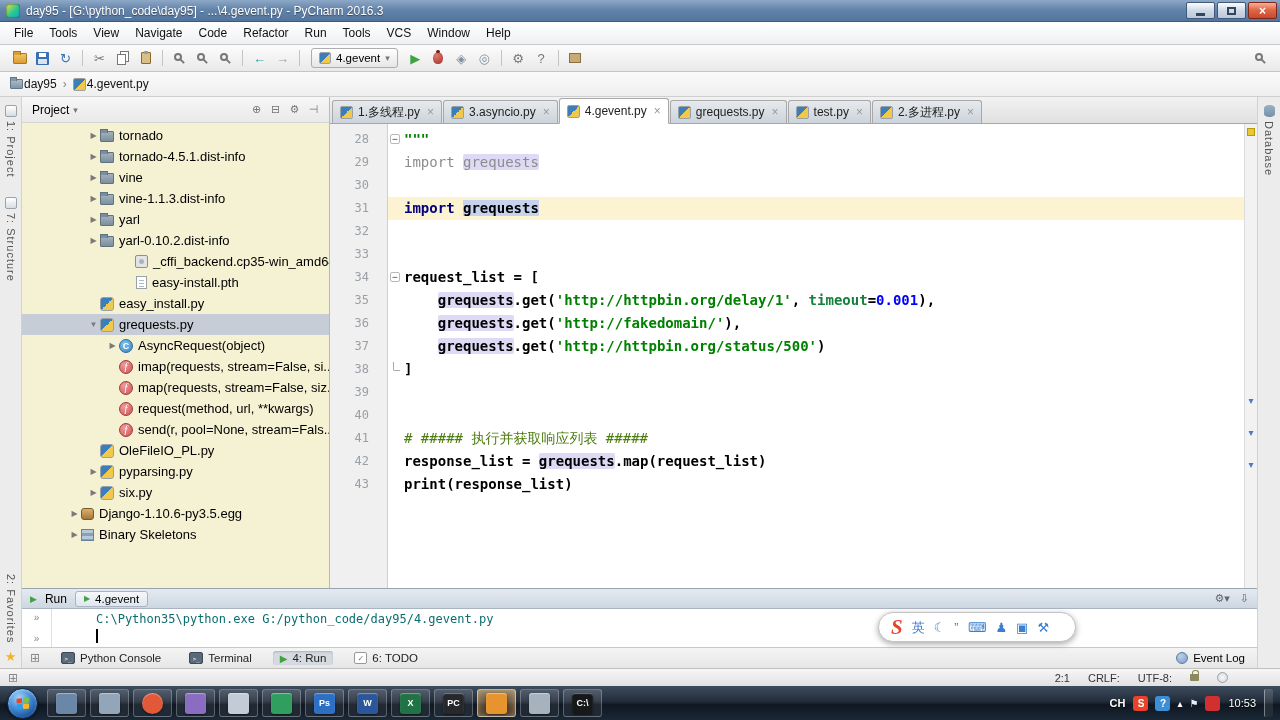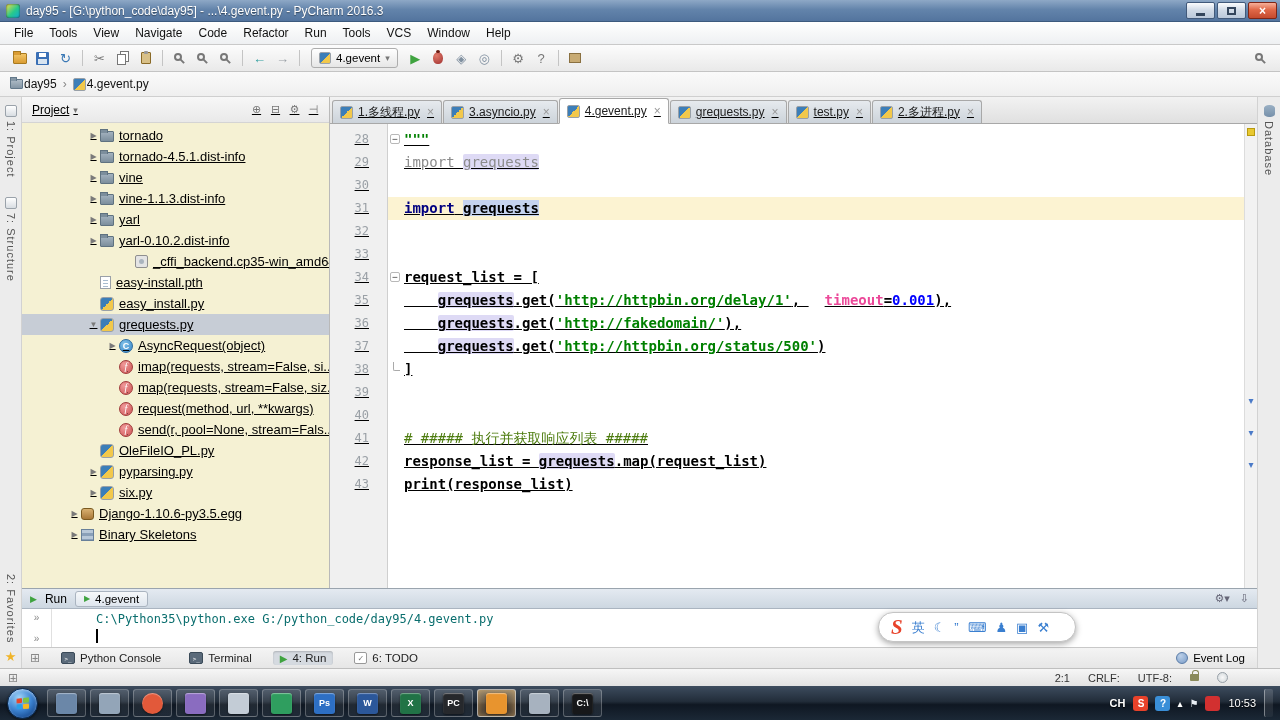--- a/index.html
+++ b/index.html
@@ -59,21 +59,21 @@
   .main{flex:1;display:flex;min-height:0;}
   .stripe{width:22px;flex:0 0 22px;background:#ececec;display:flex;flex-direction:column;align-items:center;}
   .stripe-left{border-right:1px solid #d2d2d2;}
   .stripe-right{width:23px;flex:0 0 23px;border-left:1px solid #d2d2d2;}
   .v-label{writing-mode:vertical-rl;font-size:11px;color:#555;letter-spacing:1px;}
   .st-ico{width:12px;height:12px;border:1px solid #9aa2aa;background:linear-gradient(#fff,#d8dde2);border-radius:2px;margin:8px 0 4px;}
   .db-ico{width:11px;height:12px;background:linear-gradient(#9ab0c4,#7690aa);border-radius:5px/3px;margin:8px 0 4px;}
   .stripe-bottom{margin-top:auto;display:flex;flex-direction:column;align-items:center;padding-bottom:4px;gap:6px;}
   .star{color:#f0b429;font-size:13px;}
   .center{flex:1;display:flex;flex-direction:column;min-width:0;}
-  .work{flex:1;display:flex;min-height:0;text-decoration:underline;}
+  .work{flex:1;display:flex;min-height:0;}
 
   
   .project-panel{width:308px;flex:0 0 308px;border-right:1px solid #b9b9b9;display:flex;flex-direction:column;background:#f5f1d3;}
   .panel-header{height:26px;flex:0 0 26px;background:linear-gradient(#f7f7f7,#e9e9e9);border-bottom:1px solid #d4d4d4;display:flex;align-items:center;padding:0 6px 0 10px;gap:4px;font-size:12px;}
   .hdr-caret{color:#777;font-size:9px;}
   .hdr-icons{margin-left:auto;display:inline-flex;align-items:center;}
   .hdr-icons .tb-icon{width:19px;font-size:11px;}
   .tree{flex:1;overflow:hidden;padding-top:2px;}
   .tree-row{height:21px;display:flex;align-items:center;white-space:nowrap;font-size:13px;}
   .tree-row.selected{background:#c7cdd6;}
@@ -101,21 +101,21 @@
   .gutter{width:58px;flex:0 0 58px;background:#f0f0f0;border-right:1px solid #cfcfcf;padding-top:4px;}
   .ln{height:23px;line-height:23px;text-align:right;padding-right:18px;color:#9aa0a6;font-family:"DejaVu Sans Mono",monospace;font-size:12px;}
   .code{flex:1;padding-top:4px;font-family:"DejaVu Sans Mono",monospace;font-size:14px;font-weight:bold;overflow:hidden;}
   .cl{height:23px;line-height:23px;white-space:pre;padding-left:16px;position:relative;}
   .cl.current{background:#fcf3d2;}
   .c-kw{color:#000080;}
   .c-str{color:#008000;}
   .c-num{color:#0000ff;}
   .c-com{color:#4d7c0f;font-weight:normal;}
   .c-gray{color:#8c8c8c;font-weight:normal;}
-  .c-kwarg{color:#ec4899;margin-left:16px;}
+  .c-kwarg{color:#15803d;}
   .c-occ{background:#dedaf5;border-radius:2px;}
   .c-sel{background:#c5d3ef;}
   .fold{position:absolute;left:2px;top:6px;width:10px;height:10px;border:1px solid #b8b8b8;background:#fff;color:#777;font-size:9px;line-height:8px;text-align:center;border-radius:2px;}
   .fold.end{border:none;border-left:1px solid #aaa;border-bottom:1px solid #aaa;background:transparent;width:7px;height:9px;border-radius:0 0 0 2px;top:4px;left:5px;}
   .estripe{position:absolute;right:0;top:0;bottom:0;width:13px;background:#f2f2f2;border-left:1px solid #dcdcdc;}
   .es-warn{position:absolute;top:4px;left:2px;width:8px;height:8px;background:#e8c830;border:1px solid #b89a10;}
   .es-blue{position:absolute;left:0;width:12px;text-align:center;color:#4a7ac8;font-size:10px;line-height:10px;}
 
   
   .runpanel{height:59px;flex:0 0 59px;border-top:1px solid #9aa4ae;display:flex;flex-direction:column;background:#fff;}
@@ -329,21 +329,21 @@
               <div class="tree-row" style="padding-left: 65px;">
                 <span class="chev">▶</span>
                 <span class="ti ti-folder"></span>
                 <span class="tree-label">yarl-0.10.2.dist-info</span>
               </div>
               <div class="tree-row" style="padding-left: 100px;">
                 <span class="chev"></span>
                 <span class="ti ti-binary"></span>
                 <span class="tree-label">_cffi_backend.cp35-win_amd64.pyd</span>
               </div>
-              <div class="tree-row" style="padding-left: 65px;">
+              <div class="tree-row" style="padding-left: 65px; margin-left: 36px;">
                 <span class="chev"></span>
                 <span class="ti ti-text"></span>
                 <span class="tree-label">easy-install.pth</span>
               </div>
               <div class="tree-row" style="padding-left: 65px;">
                 <span class="chev"></span>
                 <span class="ti ti-python"></span>
                 <span class="tree-label">easy_install.py</span>
               </div>
               <div class="tree-row selected" style="padding-left: 65px;">

